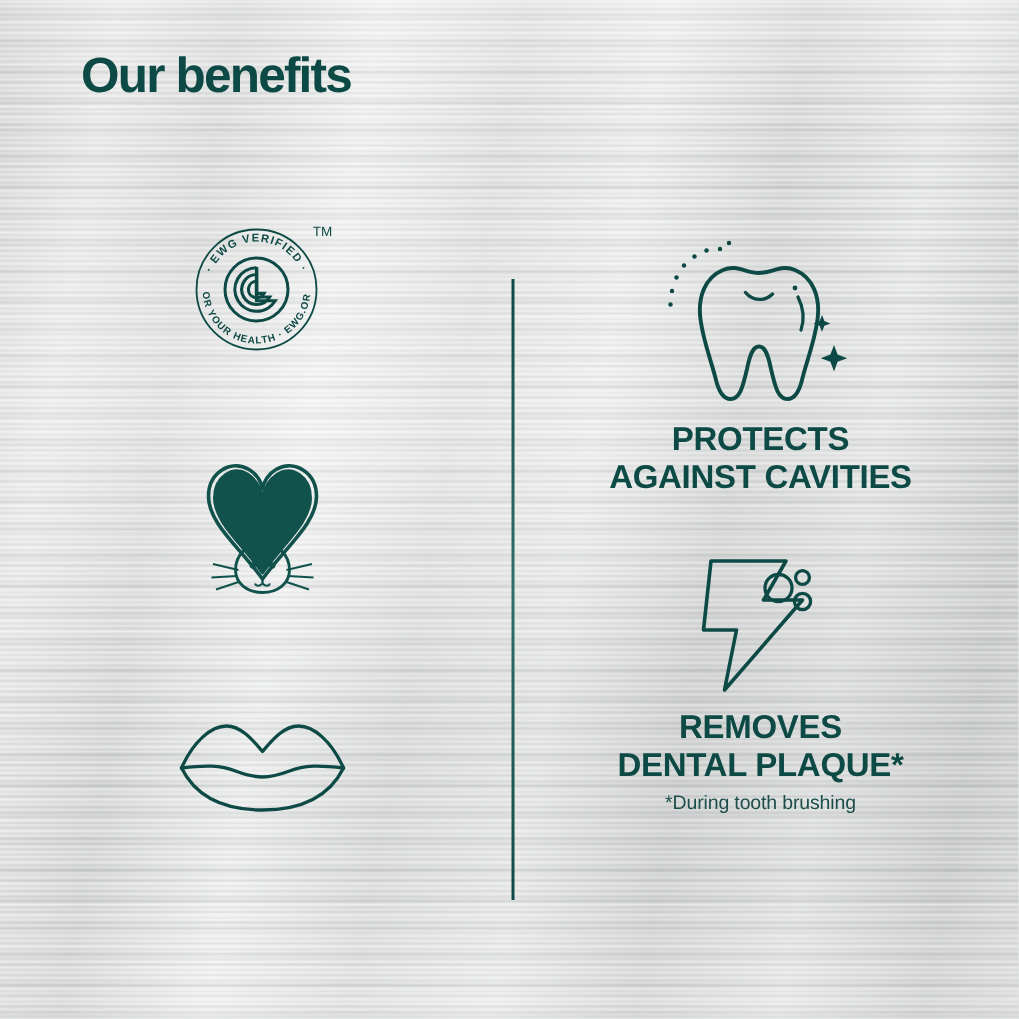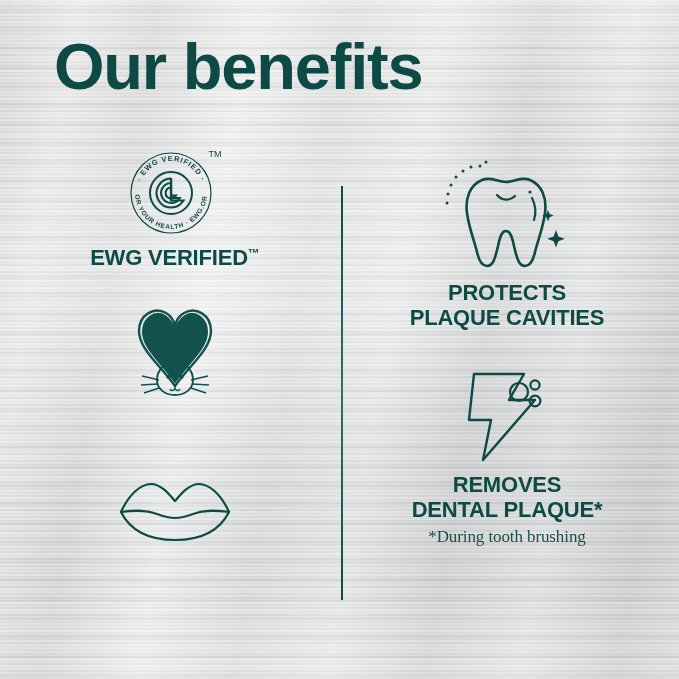--- a/index.html
+++ b/index.html
@@ -88,21 +88,21 @@
   
   .content {
     position: absolute;
     inset: 0;
   }
 
   .page-title {
     position: absolute;
     left: 54px;
     top: 33px;
-    font-size: 65px;
+    font-size: 33px;
     line-height: 1.04;
     font-weight: bold;
     letter-spacing: -1.2px;
     color: #0d4a45;
     white-space: nowrap;
     text-align: center;
   }
 
   .divider {
     position: absolute;
@@ -142,26 +142,25 @@
     white-space: pre-line;
   }
   .benefit-label .tm {
     font-size: 12px;
     vertical-align: super;
     letter-spacing: 0;
   }
 
   .benefit-note {
     margin-top: 4px;
-    font-size: 17px;
+    font-size: 13px;
     line-height: 1.2;
     font-weight: normal;
     letter-spacing: -0.1px;
     color: #1b4e4a;
-    font-family: Liberation Serif, serif;
   }
 
   
   .b-ewg     { top: 141px; }
   .b-vegan   { top: 296px; }
   .b-breath  { top: 470px; }
   .b-cavity  { top: 158px; }
   .b-plaque  { top: 364px; }
 
   svg { display: block; overflow: visible; }
@@ -204,21 +203,20 @@
 
             <circle cx="52" cy="52" r="21" fill="none" stroke="#0d4a45" stroke-width="2"></circle>
             <path d="M 52 37.5 A 14.5 14.5 0 1 0 64.5 59.5 L 52 59.5 L 52 37.5" fill="none" stroke="#0d4a45" stroke-width="2.1"></path>
             <path d="M 52 42 A 10 10 0 1 0 60.8 57 L 52 57 L 52 42" fill="none" stroke="#0d4a45" stroke-width="2.1"></path>
             <path d="M 52 46.5 A 5.5 5.5 0 1 0 57 54.6 L 52 54.6 L 52 46.5" fill="none" stroke="#0d4a45" stroke-width="2.1"></path>
             <rect x="51" y="37" width="2.2" height="18" fill="#0d4a45"></rect>
 
             <text x="96" y="16" font-family="'Liberation Sans', sans-serif" font-size="9" fill="#0d4a45" text-anchor="middle">TM</text>
           </svg>
         </div>
-        <div class="benefit-label"><span>EWG VERIFIED</span><span class="tm">™</span></div>
       </div>
 
       <div class="benefit b-vegan">
         <div class="benefit-icon">
           <svg width="108" height="104" viewBox="0 0 108 104">
 
             <path d="M 54 86
                      C 40 66 22 52 22 36
                      C 22 22 34 14 44 20
                      C 50 24 53 30 54 36
@@ -317,21 +315,21 @@
             <circle cx="42" cy="4" r="1.5" fill="#0d4a45"></circle>
 
             <path d="M 112 72 L 114.4 78.4 L 120.8 80.8 L 114.4 83.2 L 112 89.6
                      L 109.6 83.2 L 103.2 80.8 L 109.6 78.4 Z" fill="#0d4a45"></path>
 
             <path d="M 104 52 L 105.6 56 L 109.6 57.6 L 105.6 59.2 L 104 63.2
                      L 102.4 59.2 L 98.4 57.6 L 102.4 56 Z" fill="#0d4a45"></path>
           </svg>
         </div>
         <div class="benefit-label">PROTECTS
-PLAQUE CAVITIES</div>
+AGAINST CAVITIES</div>
       </div>
 
       <div class="benefit b-plaque">
         <div class="benefit-icon">
           <svg width="120" height="100" viewBox="0 0 120 100">
 
             <path d="M 27 10
                      L 77 10
                      L 62 36
                      L 88 36

